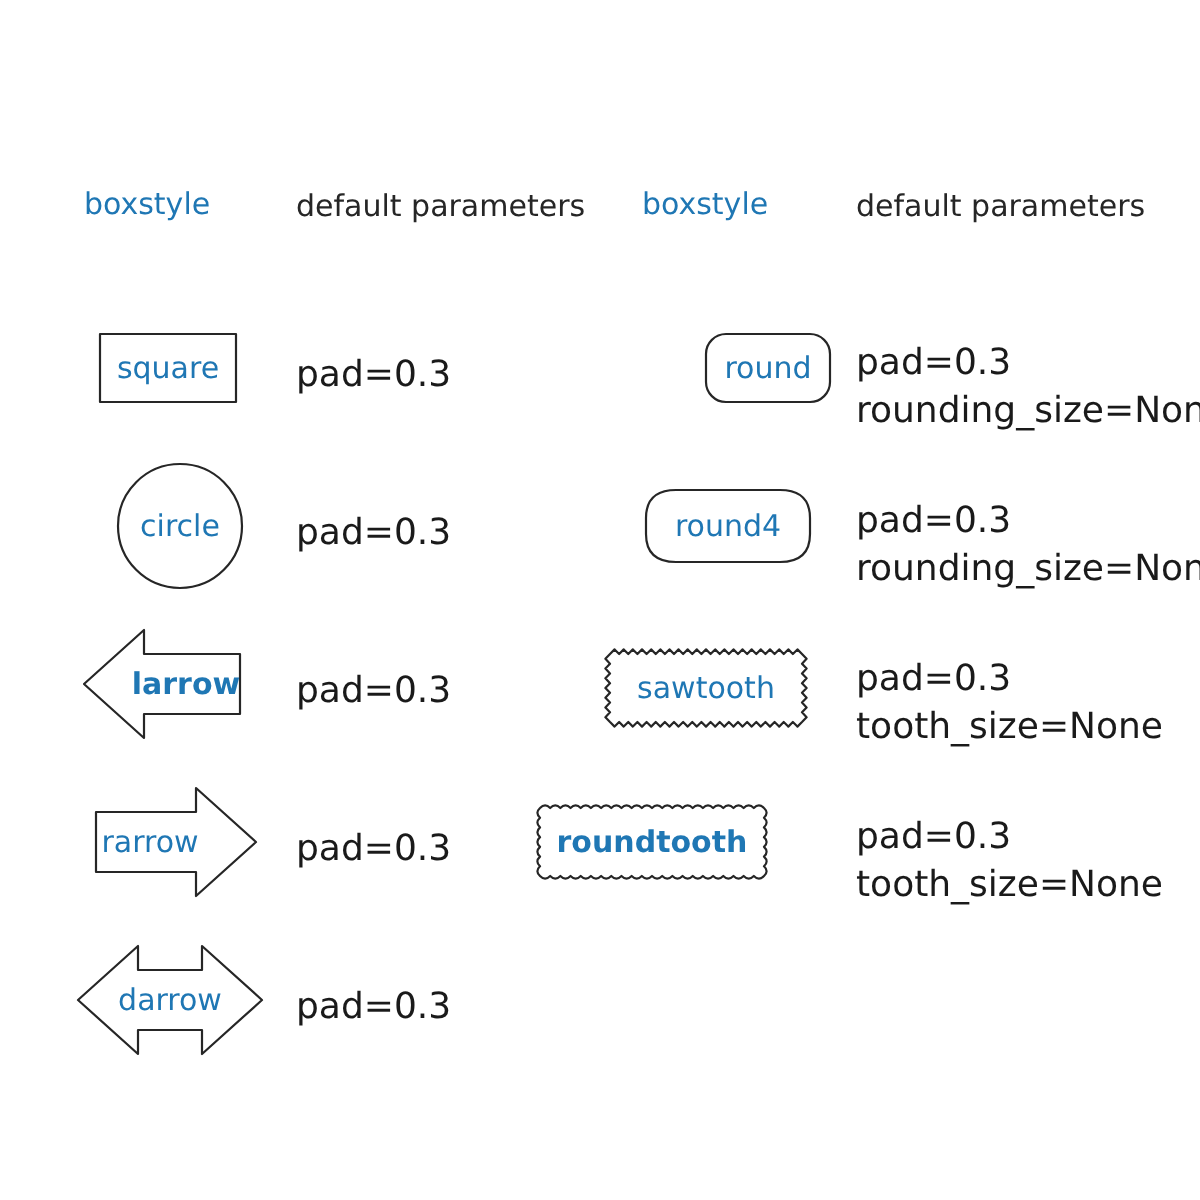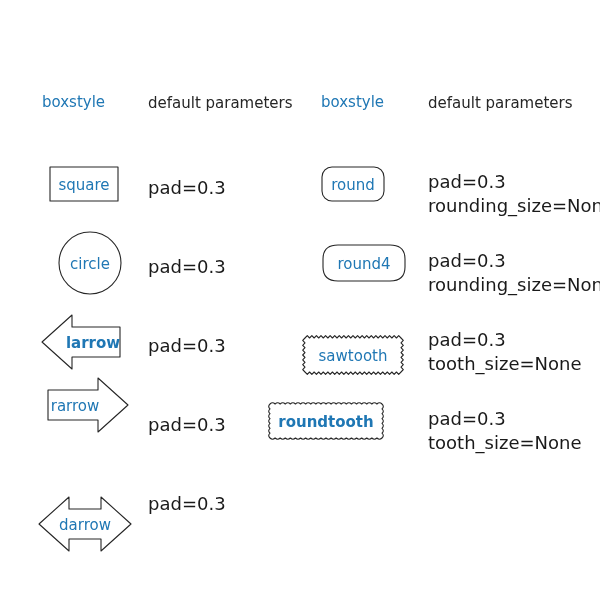--- a/index.html
+++ b/index.html
@@ -85,41 +85,41 @@
     </svg>
   </div>
 
   <div class="shape-cell" style="left:86px; top:342px;font-weight:bold;">
     <svg width="160" height="80" viewBox="-80 -40 160 80" style="left:-80px; top:-40px;">
       <path class="boxpath" d="M -14,-15 L 34,-15 L 34,15 L -14,15 L -14,27 L -44,0 L -14,-27 Z"></path>
       <text class="boxlabel" x="7" y="1">larrow</text>
     </svg>
   </div>
 
-  <div class="shape-cell" style="left:84px; top:405px;">
+  <div class="shape-cell" style="left:84px; top:421px;">
     <svg width="160" height="80" viewBox="-80 -40 160 80" style="left:-80px; top:-40px;">
       <path class="boxpath" d="M -36,-15 L 14,-15 L 14,-27 L 44,0 L 14,27 L 14,15 L -36,15 Z"></path>
       <text class="boxlabel" x="-9" y="1">rarrow</text>
     </svg>
   </div>
 
-  <div class="shape-cell" style="left:85px; top:524px;">
+  <div class="shape-cell" style="left:85px; top:500px;">
     <svg width="170" height="90" viewBox="-85 -45 170 90" style="left:-85px; top:-45px;">
       <path class="boxpath" d="M -16,-15 L 16,-15 L 16,-27 L 46,0 L 16,27 L 16,15 L -16,15 L -16,27 L -46,0 L -16,-27 Z"></path>
       <text class="boxlabel" x="0" y="1">darrow</text>
     </svg>
   </div>
 
   <div class="params" style="left:148px; top:176px;">pad=0.3</div>
   <div class="params" style="left:148px; top:255px;">pad=0.3</div>
   <div class="params" style="left:148px; top:334px;">pad=0.3</div>
   <div class="params" style="left:148px; top:413px;">pad=0.3</div>
   <div class="params" style="left:148px; top:492px;">pad=0.3</div>
 
-  <div class="shape-cell" style="left:353px; top:184px;">
+  <div class="shape-cell" style="left:384px; top:184px;">
     <svg width="140" height="70" viewBox="-70 -35 140 70" style="left:-70px; top:-35px;">
       <rect class="boxpath" x="-31" y="-17" width="62" height="34" rx="10" ry="10"></rect>
       <text class="boxlabel" x="0" y="1">round</text>
     </svg>
   </div>
 
   <div class="shape-cell" style="left:364px; top:263px;">
     <svg width="150" height="80" viewBox="-75 -40 150 80" style="left:-75px; top:-40px;">
       <path class="boxpath" d="M -26,-18
                C -36,-18 -41,-13 -41,-4
@@ -127,21 +127,21 @@
                C -41,13 -36,18 -26,18
                L 26,18
                C 36,18 41,13 41,4
                L 41,-4
                C 41,-13 36,-18 26,-18
                Z"></path>
       <text class="boxlabel" x="0" y="1">round4</text>
     </svg>
   </div>
 
-  <div class="shape-cell" style="left:353px; top:355px;">
+  <div class="shape-cell" style="left:353px; top:344px;">
     <svg width="170" height="80" viewBox="-85 -40 170 80" style="left:-85px; top:-40px;">
       <path class="boxpath" id="sawtooth-path" d="M -48,-17 L -45.71,-19.30 L -43.43,-17.00 L -41.14,-19.30 L -38.86,-17.00 L -36.57,-19.30 L -34.29,-17.00 L -32.00,-19.30 L -29.71,-17.00 L -27.43,-19.30 L -25.14,-17.00 L -22.86,-19.30 L -20.57,-17.00 L -18.29,-19.30 L -16.00,-17.00 L -13.71,-19.30 L -11.43,-17.00 L -9.14,-19.30 L -6.86,-17.00 L -4.57,-19.30 L -2.29,-17.00 L 0.00,-19.30 L 2.29,-17.00 L 4.57,-19.30 L 6.86,-17.00 L 9.14,-19.30 L 11.43,-17.00 L 13.71,-19.30 L 16.00,-17.00 L 18.29,-19.30 L 20.57,-17.00 L 22.86,-19.30 L 25.14,-17.00 L 27.43,-19.30 L 29.71,-17.00 L 32.00,-19.30 L 34.29,-17.00 L 36.57,-19.30 L 38.86,-17.00 L 41.14,-19.30 L 43.43,-17.00 L 45.71,-19.30 L 48.00,-17.00 L 50.30,-14.57 L 48.00,-12.14 L 50.30,-9.71 L 48.00,-7.29 L 50.30,-4.86 L 48.00,-2.43 L 50.30,0.00 L 48.00,2.43 L 50.30,4.86 L 48.00,7.29 L 50.30,9.71 L 48.00,12.14 L 50.30,14.57 L 48.00,17.00 L 45.71,19.30 L 43.43,17.00 L 41.14,19.30 L 38.86,17.00 L 36.57,19.30 L 34.29,17.00 L 32.00,19.30 L 29.71,17.00 L 27.43,19.30 L 25.14,17.00 L 22.86,19.30 L 20.57,17.00 L 18.29,19.30 L 16.00,17.00 L 13.71,19.30 L 11.43,17.00 L 9.14,19.30 L 6.86,17.00 L 4.57,19.30 L 2.29,17.00 L 0.00,19.30 L -2.29,17.00 L -4.57,19.30 L -6.86,17.00 L -9.14,19.30 L -11.43,17.00 L -13.71,19.30 L -16.00,17.00 L -18.29,19.30 L -20.57,17.00 L -22.86,19.30 L -25.14,17.00 L -27.43,19.30 L -29.71,17.00 L -32.00,19.30 L -34.29,17.00 L -36.57,19.30 L -38.86,17.00 L -41.14,19.30 L -43.43,17.00 L -45.71,19.30 L -48.00,17.00 L -50.30,14.57 L -48.00,12.14 L -50.30,9.71 L -48.00,7.29 L -50.30,4.86 L -48.00,2.43 L -50.30,0.00 L -48.00,-2.43 L -50.30,-4.86 L -48.00,-7.29 L -50.30,-9.71 L -48.00,-12.14 L -50.30,-14.57 L -48.00,-17.00 Z"></path>
       <text class="boxlabel" x="0" y="1">sawtooth</text>
     </svg>
   </div>
 
   <div class="shape-cell" style="left:326px; top:421px;font-weight:bold;">
     <svg width="180" height="80" viewBox="-90 -40 180 80" style="left:-90px; top:-40px;">
       <path class="boxpath" id="roundtooth-path" d="M -56,-17 Q -53.45,-19.60 -50.91,-17.00 Q -48.36,-19.60 -45.82,-17.00 Q -43.27,-19.60 -40.73,-17.00 Q -38.18,-19.60 -35.64,-17.00 Q -33.09,-19.60 -30.55,-17.00 Q -28.00,-19.60 -25.45,-17.00 Q -22.91,-19.60 -20.36,-17.00 Q -17.82,-19.60 -15.27,-17.00 Q -12.73,-19.60 -10.18,-17.00 Q -7.64,-19.60 -5.09,-17.00 Q -2.55,-19.60 0.00,-17.00 Q 2.55,-19.60 5.09,-17.00 Q 7.64,-19.60 10.18,-17.00 Q 12.73,-19.60 15.27,-17.00 Q 17.82,-19.60 20.36,-17.00 Q 22.91,-19.60 25.45,-17.00 Q 28.00,-19.60 30.55,-17.00 Q 33.09,-19.60 35.64,-17.00 Q 38.18,-19.60 40.73,-17.00 Q 43.27,-19.60 45.82,-17.00 Q 48.36,-19.60 50.91,-17.00 Q 53.45,-19.60 56.00,-17.00 Q 58.60,-14.57 56.00,-12.14 Q 58.60,-9.71 56.00,-7.29 Q 58.60,-4.86 56.00,-2.43 Q 58.60,0.00 56.00,2.43 Q 58.60,4.86 56.00,7.29 Q 58.60,9.71 56.00,12.14 Q 58.60,14.57 56.00,17.00 Q 53.45,19.60 50.91,17.00 Q 48.36,19.60 45.82,17.00 Q 43.27,19.60 40.73,17.00 Q 38.18,19.60 35.64,17.00 Q 33.09,19.60 30.55,17.00 Q 28.00,19.60 25.45,17.00 Q 22.91,19.60 20.36,17.00 Q 17.82,19.60 15.27,17.00 Q 12.73,19.60 10.18,17.00 Q 7.64,19.60 5.09,17.00 Q 2.55,19.60 0.00,17.00 Q -2.55,19.60 -5.09,17.00 Q -7.64,19.60 -10.18,17.00 Q -12.73,19.60 -15.27,17.00 Q -17.82,19.60 -20.36,17.00 Q -22.91,19.60 -25.45,17.00 Q -28.00,19.60 -30.55,17.00 Q -33.09,19.60 -35.64,17.00 Q -38.18,19.60 -40.73,17.00 Q -43.27,19.60 -45.82,17.00 Q -48.36,19.60 -50.91,17.00 Q -53.45,19.60 -56.00,17.00 Q -58.60,14.57 -56.00,12.14 Q -58.60,9.71 -56.00,7.29 Q -58.60,4.86 -56.00,2.43 Q -58.60,0.00 -56.00,-2.43 Q -58.60,-4.86 -56.00,-7.29 Q -58.60,-9.71 -56.00,-12.14 Q -58.60,-14.57 -56.00,-17.00 Z"></path>
       <text class="boxlabel" x="0" y="1">roundtooth</text>

